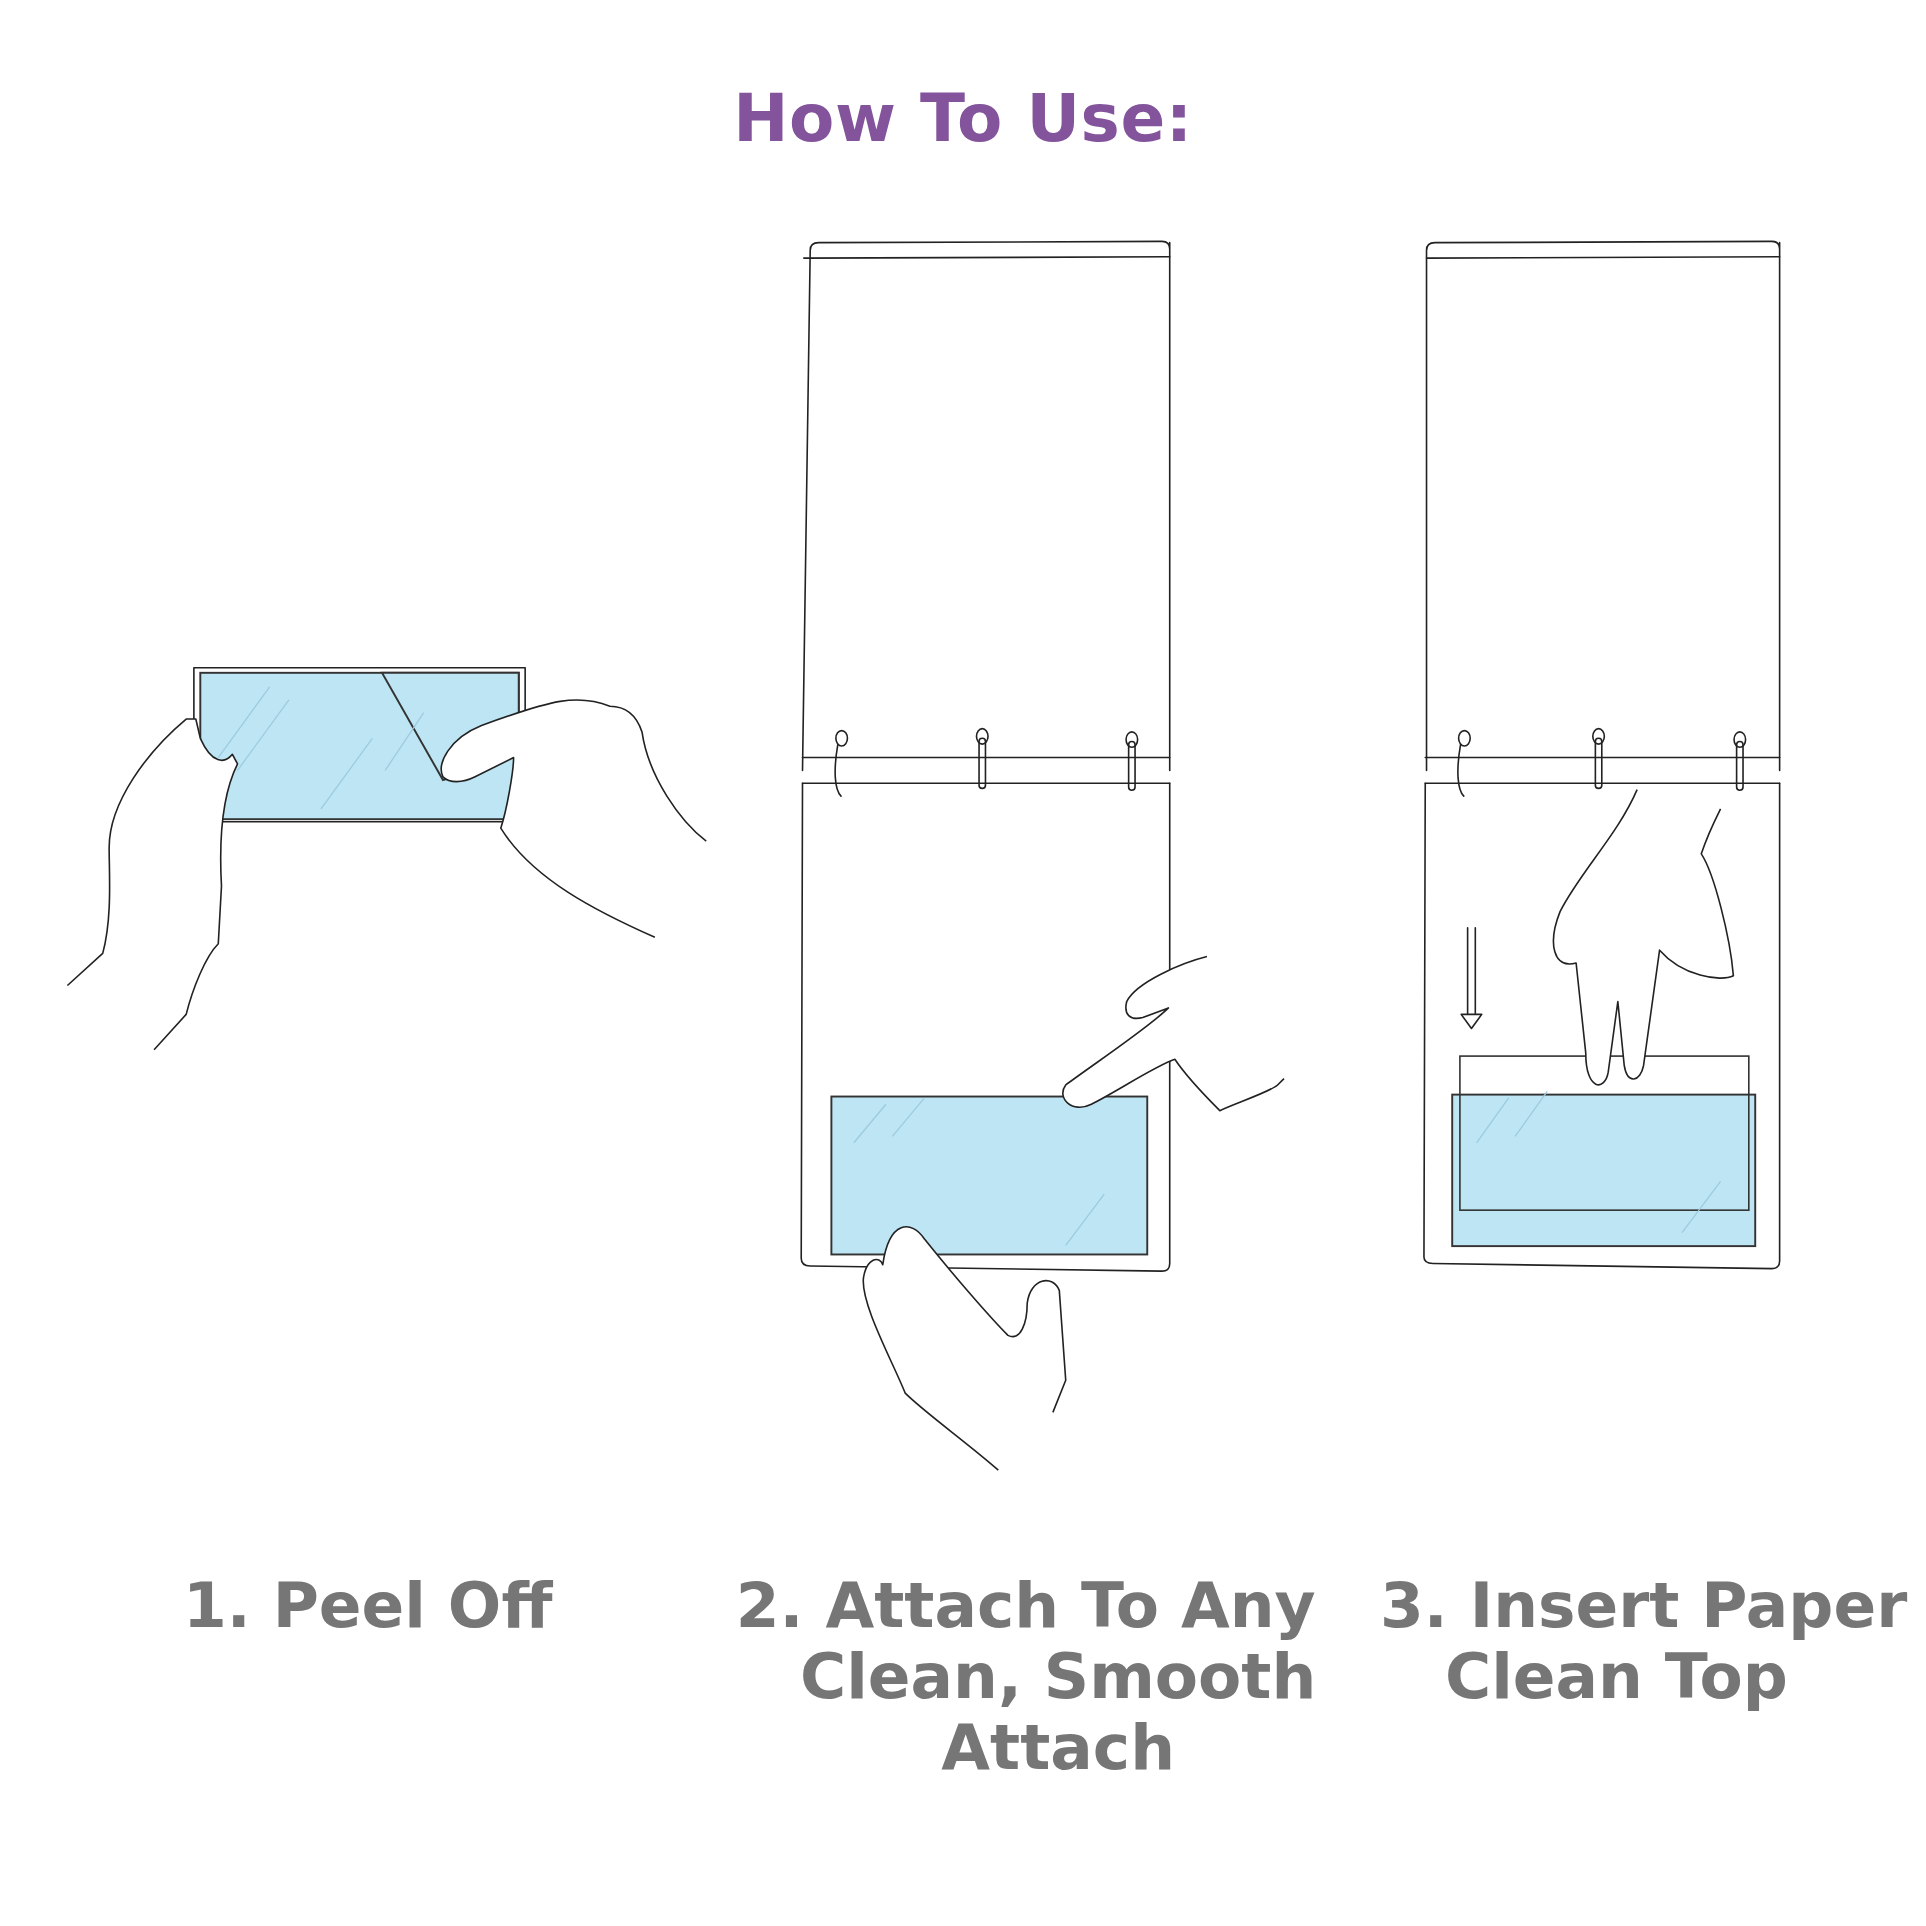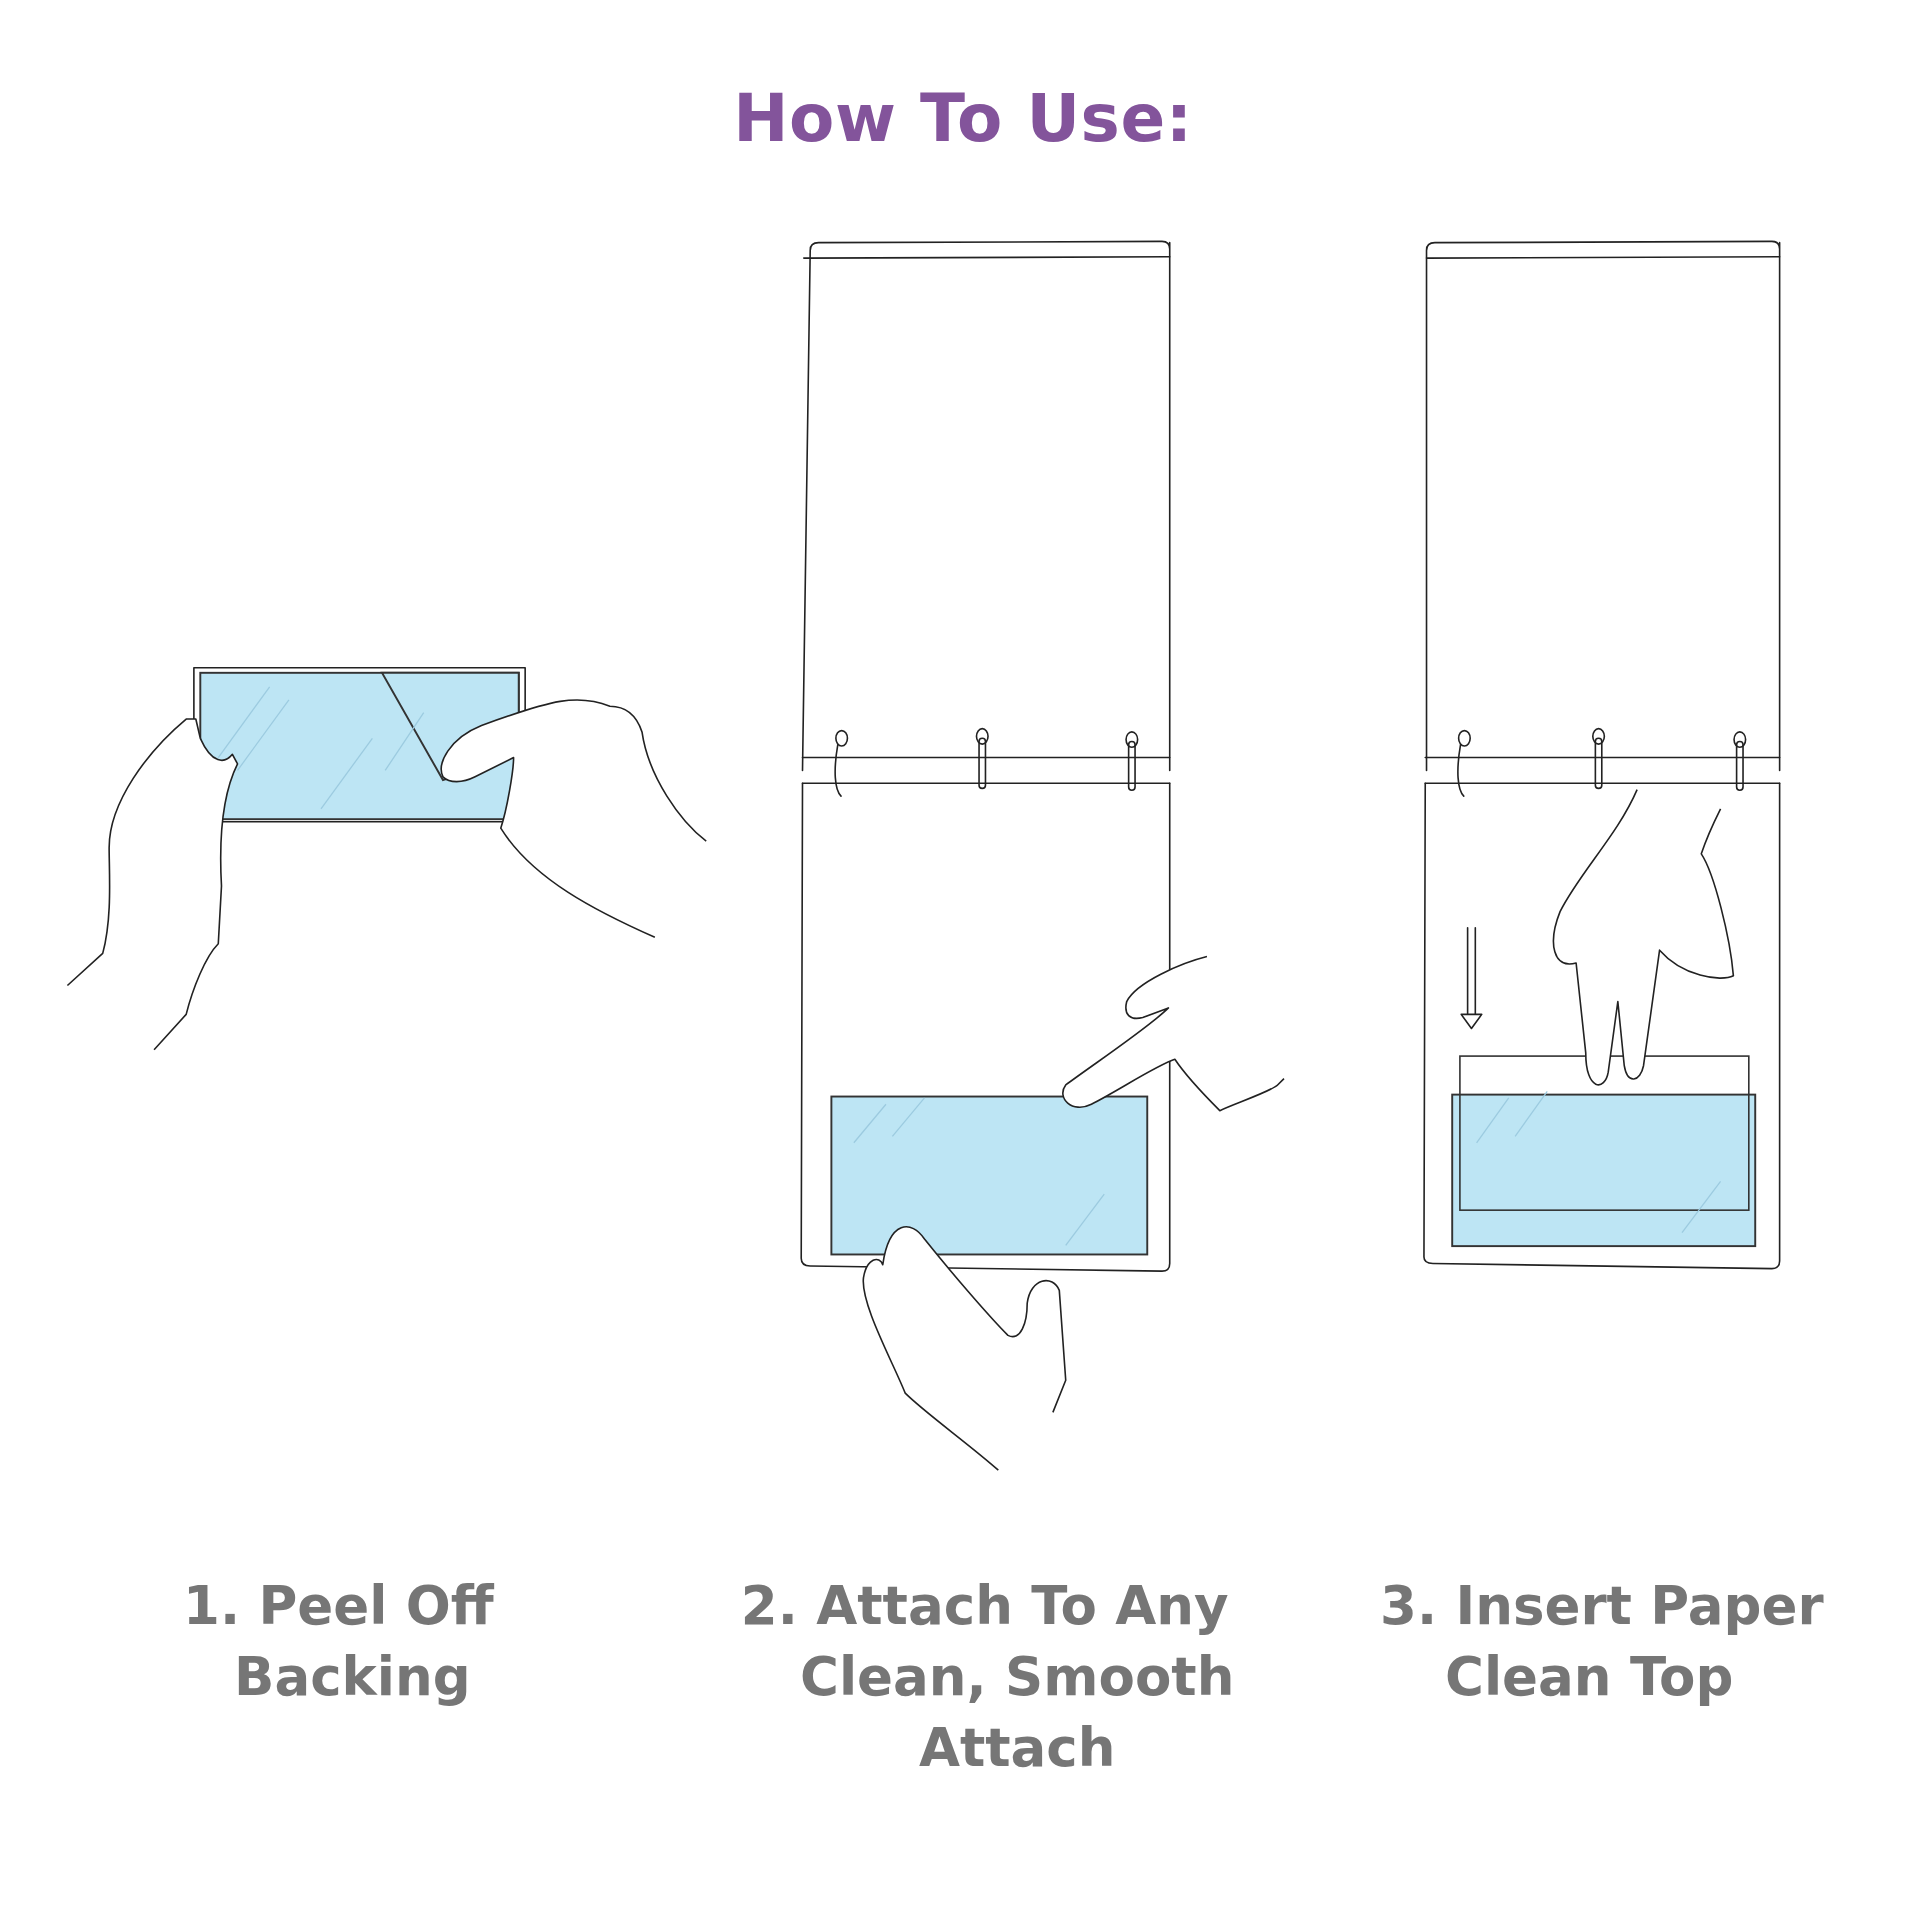--- a/index.html
+++ b/index.html
@@ -1,19 +1,19 @@
 <!DOCTYPE html>
 <html style="font-size:10.3px"><head>
 <meta charset="utf-8">
 <style>
   html,body{margin:0;padding:0;background:#fff;}
   body{width:1926px;height:1926px;position:relative;overflow:hidden;font-family:"DejaVu Sans","Liberation Sans",sans-serif;}
   .title{position:absolute;left:0;width:1926px;top:80px;text-align:center;font-size:66px;font-weight:bold;color:#83549b;letter-spacing:0.6px;}
   svg.art{position:absolute;left:0;top:0;}
-  .caption{position:absolute;font-size:53px;font-weight:bold;color:#767676;line-height:71px;}
+  .caption{position:absolute;font-size:63px;font-weight:bold;color:#767676;line-height:71px;}
   .cap-line{display:block;white-space:nowrap;}
   .ln{fill:none;stroke:#222;stroke-width:2.5;stroke-linejoin:round;stroke-linecap:round;}
   .blue{fill:#bde5f4;stroke:#333;stroke-width:3;}
   .glare{stroke:#9ccbe0;stroke-width:2;}
   .hand{fill:#fff;stroke:#222;stroke-width:2.5;stroke-linejoin:round;}
 </style>
 </head>
 <body>
 
 <div class="title">How To Use:</div>
@@ -75,21 +75,20 @@
         <rect x="2485" y="1150" width="10" height="78" rx="5" class="ln"></rect>
       <ellipse cx="2710" cy="1152" rx="9" ry="12" class="ln"></ellipse>
         <rect x="2705" y="1155" width="10" height="76" rx="5" class="ln"></rect>
     </g>
     <path class="hand" d="M2550 1230 C2520 1300 2460 1360 2430 1420 C2410 1470 2420 1510 2455 1500 L2470 1640 C2470 1700 2500 1700 2505 1670 L2520 1560 L2530 1660 C2535 1690 2555 1685 2560 1660 L2585 1480 C2620 1520 2680 1530 2700 1520 C2695 1460 2670 1360 2650 1330 C2660 1300 2670 1280 2680 1260"></path>
   </g>
 </svg>
 
 <div class="caption" style="left:183px;top:1570px;">
   <span class="cap-line">1. Peel Off</span>
-  <span class="cap-line" style="padding-left:51px;">Backing</span>
 </div>
 <div class="caption" style="left:735px;top:1570px;text-align:center;">
   <span class="cap-line">2. Attach To Any</span>
   <span class="cap-line" style="padding-left:65px;">Clean, Smooth</span>
   <span class="cap-line" style="padding-left:65px;">Attach</span>
 </div>
 <div class="caption" style="left:1380px;top:1570px;">
   <span class="cap-line">3. Insert Paper</span>
   <span class="cap-line" style="padding-left:65px;">Clean Top</span>
 </div>

